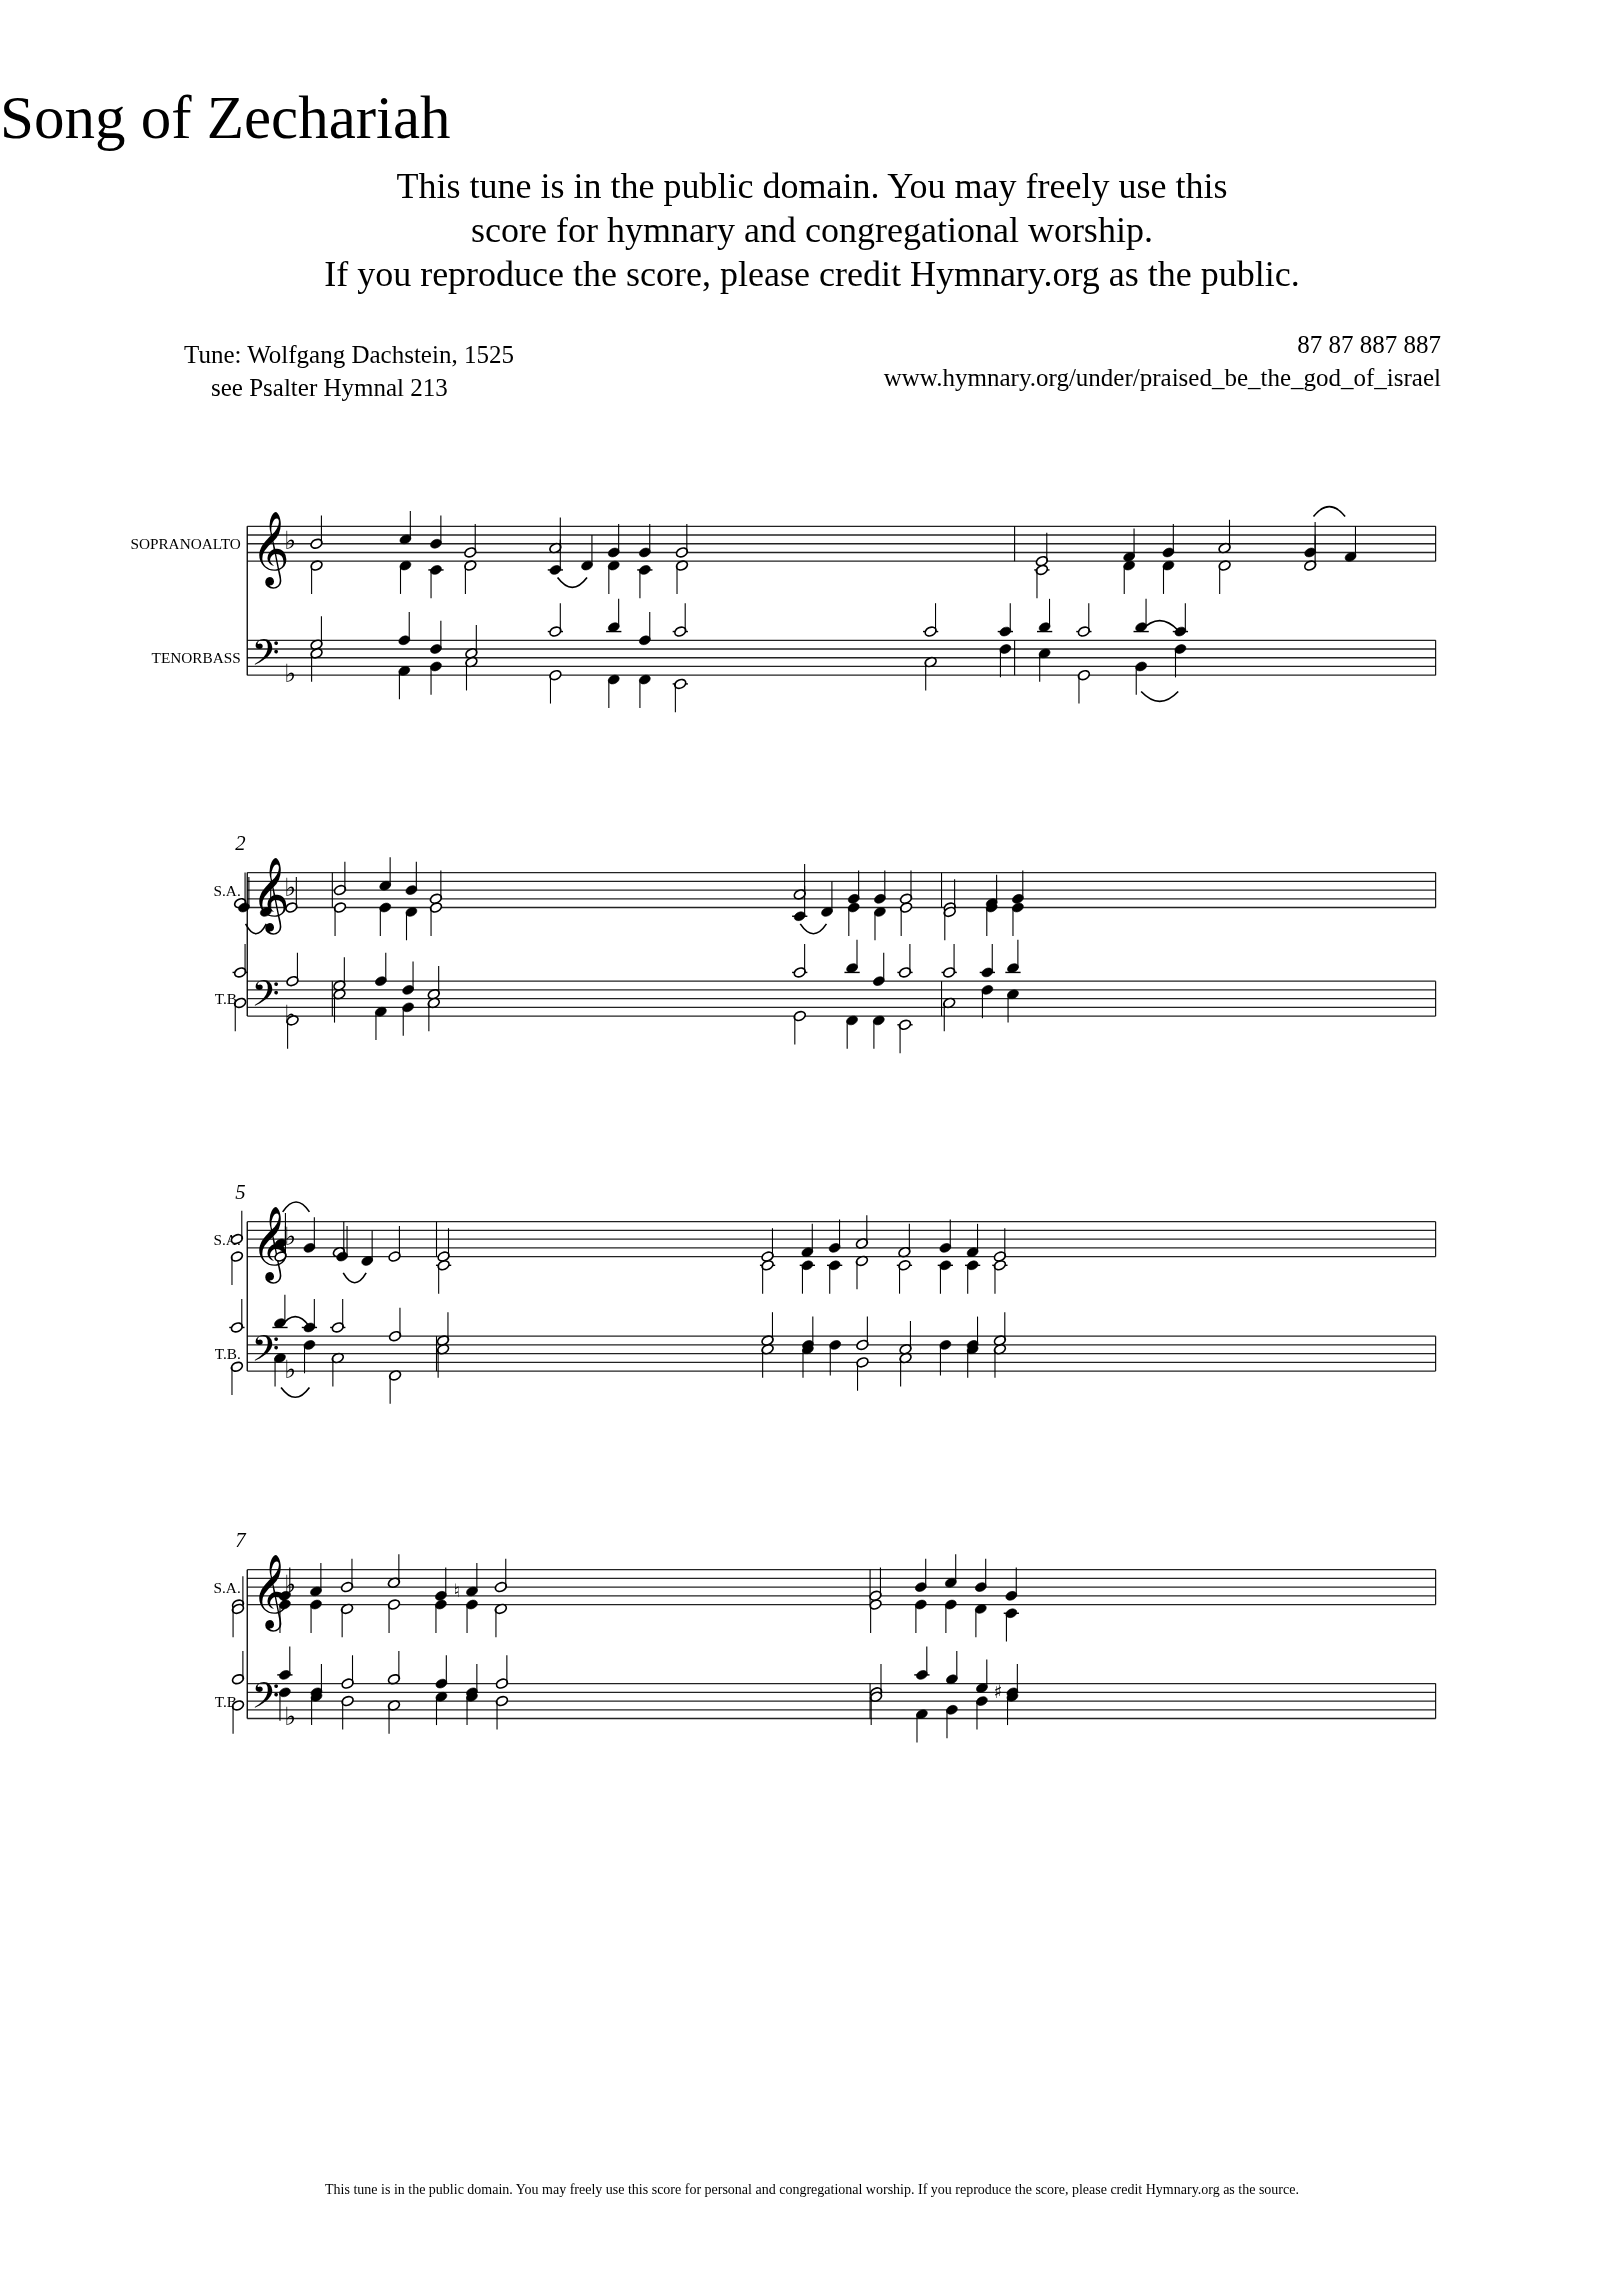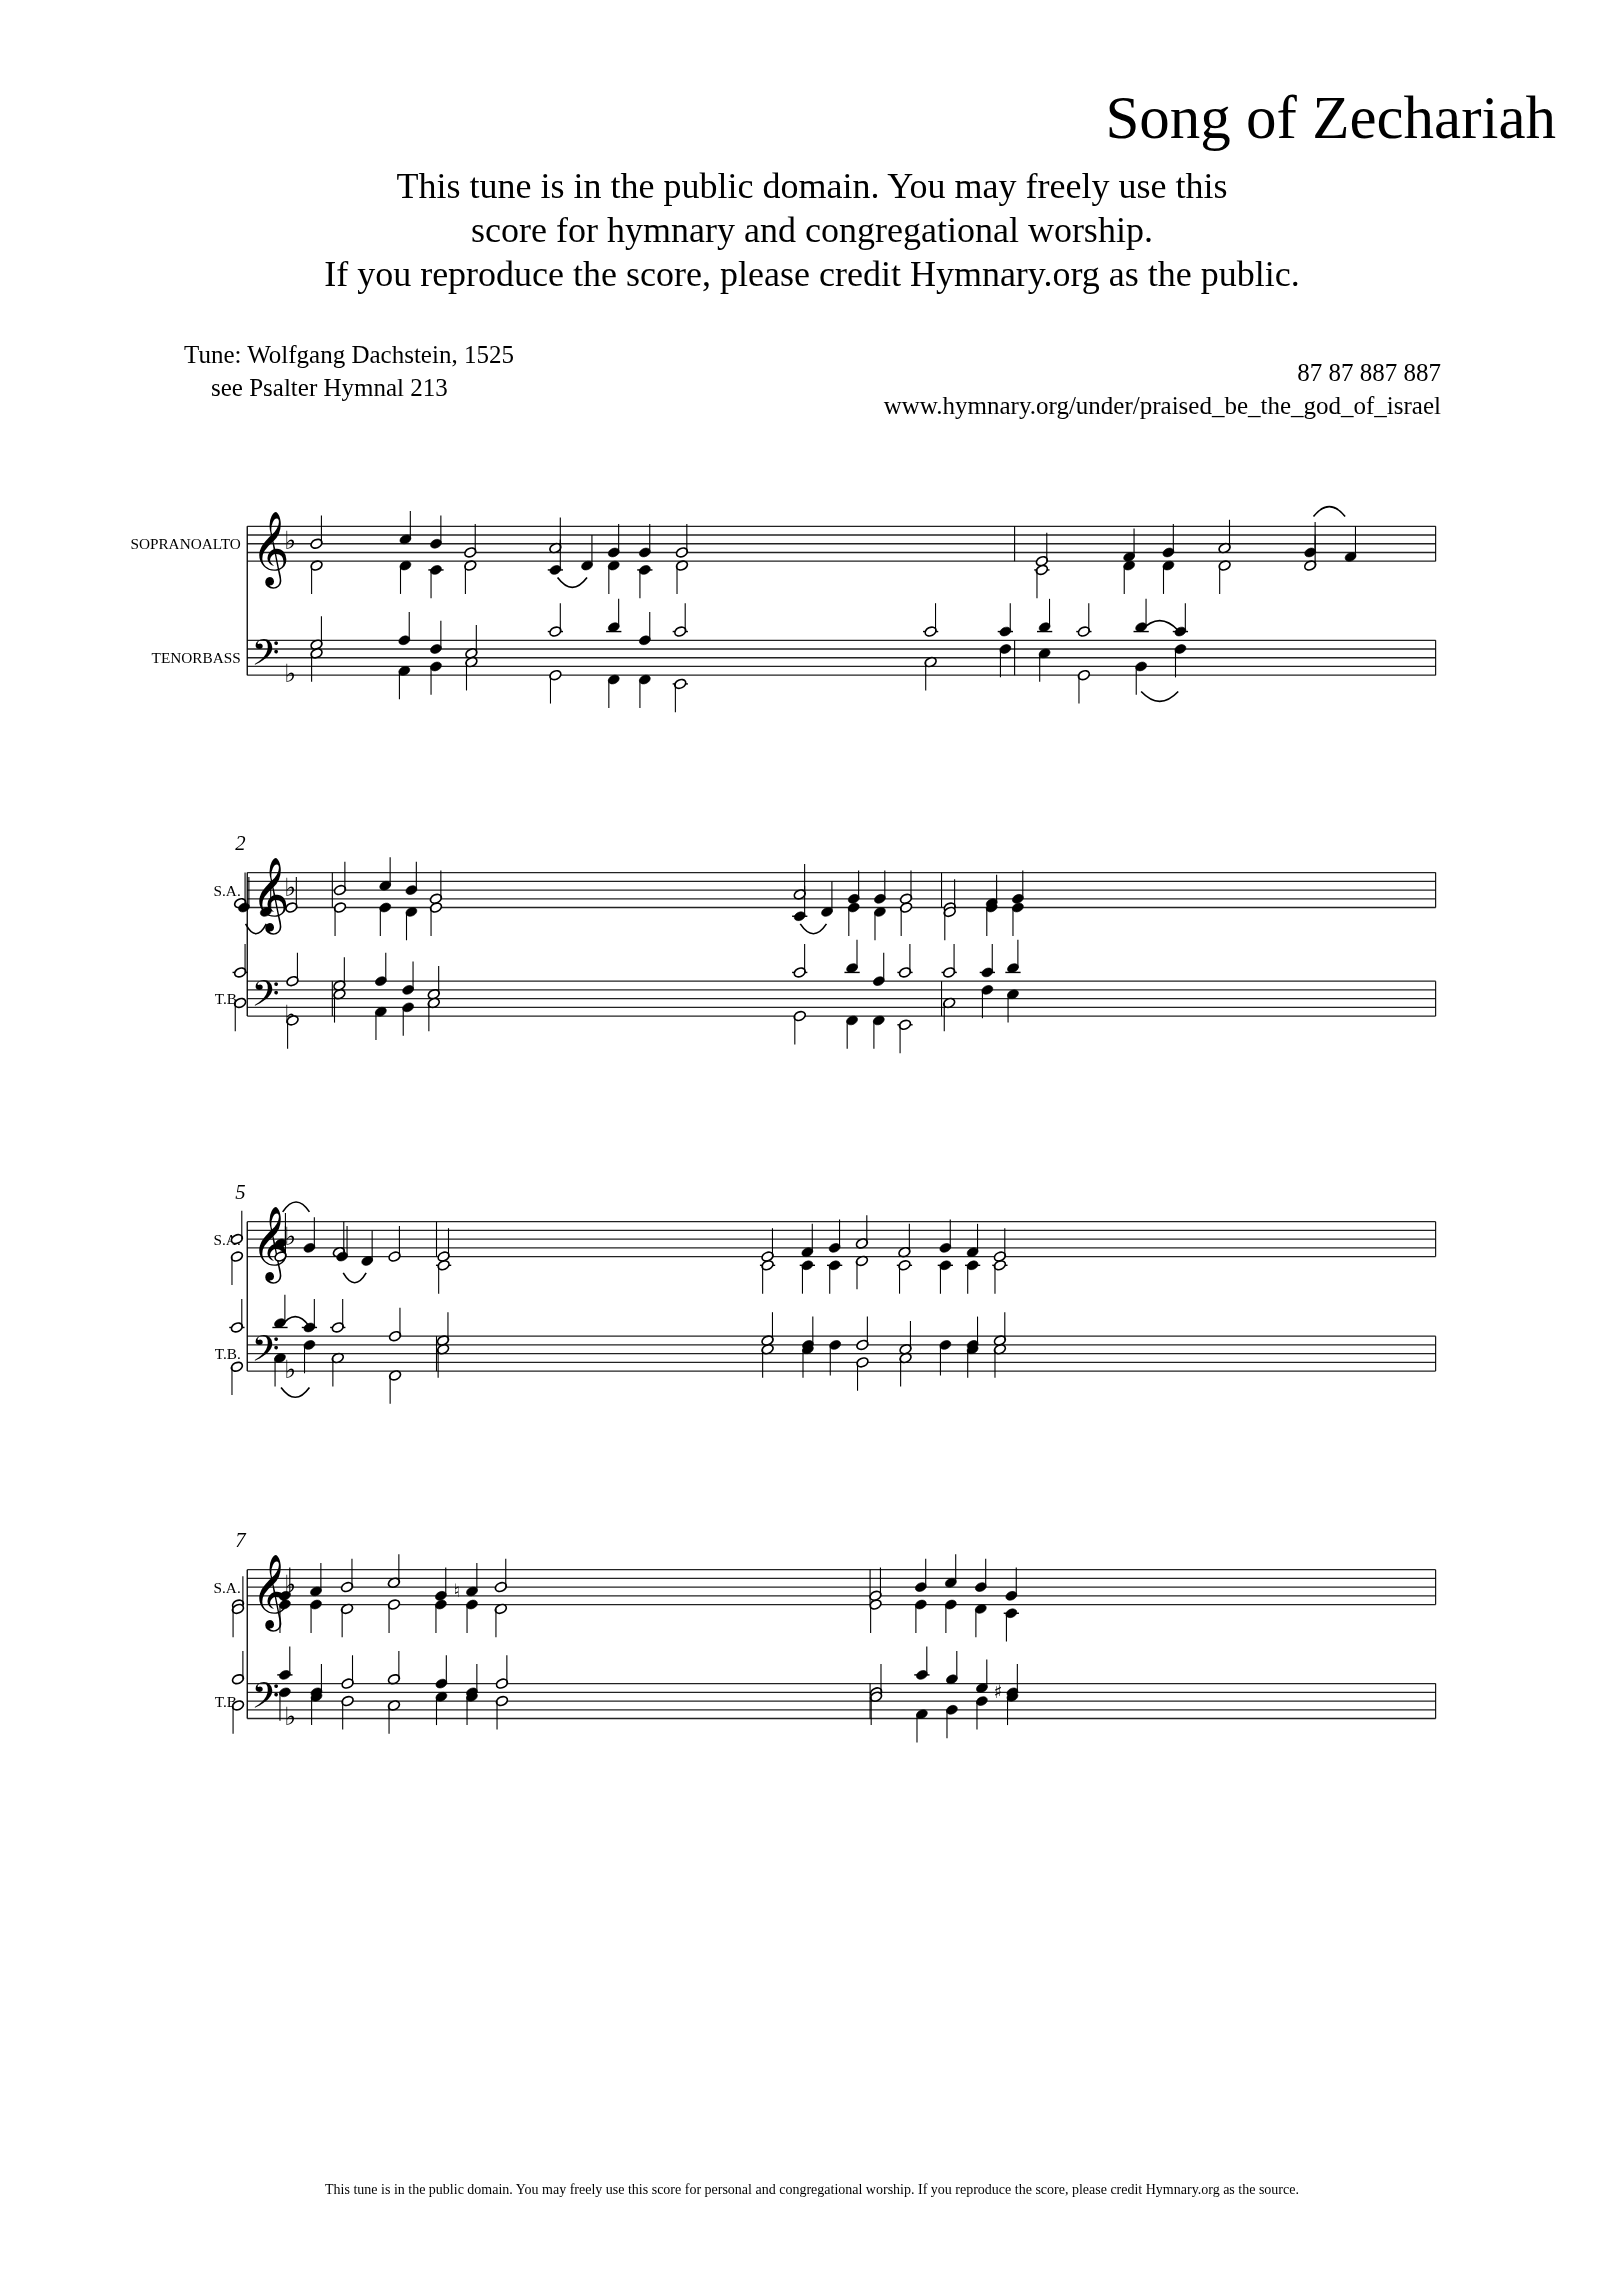--- a/index.html
+++ b/index.html
@@ -1,24 +1,24 @@
 <!DOCTYPE html>
 <html style="font-size:8.7px"><head>
 <meta charset="utf-8">
 <style>
   html, body { margin: 0; padding: 0; background: #ffffff; }
   body { width: 1624px; height: 2295px; position: relative; overflow: hidden;
          font-family: "Liberation Serif", "DejaVu Serif", serif; color: #000; }
-  .title { position: absolute; left: 0; width: 1556px; top: 82px; text-align: right;
+  .title { position: absolute; left: 0; width: 1556px; top: 82px; text-align: left;
            font-size: 61px; line-height: 71px; }
   .subtitle { position: absolute; left: 0; width: 1624px; top: 164px; text-align: center;
               font-size: 36px; line-height: 44px; }
   .meta-left { position: absolute; left: 184px; top: 338px; font-size: 25px; line-height: 33px; }
   .meta-left .indent { padding-left: 27px; }
-  .meta-right { position: absolute; right: 183px; top: 356px; font-size: 25px; line-height: 33px; text-align: right; }
+  .meta-right { position: absolute; right: 183px; top: 328px; font-size: 25px; line-height: 33px; text-align: right; }
   .footer { position: absolute; left: 0; width: 1624px; top: 2181px; text-align: center;
             font-size: 14px; line-height: 17.5px; }
   svg.score { position: absolute; left: 0; top: 0; }
   .label { font-family: "Liberation Serif", serif; font-size: 28px; }
   .mnum { font-family: "Liberation Serif", serif; font-size: 38px; font-style: italic; }
 </style>
 </head>
 <body>
 
 <div class="title">Song of Zechariah</div>

